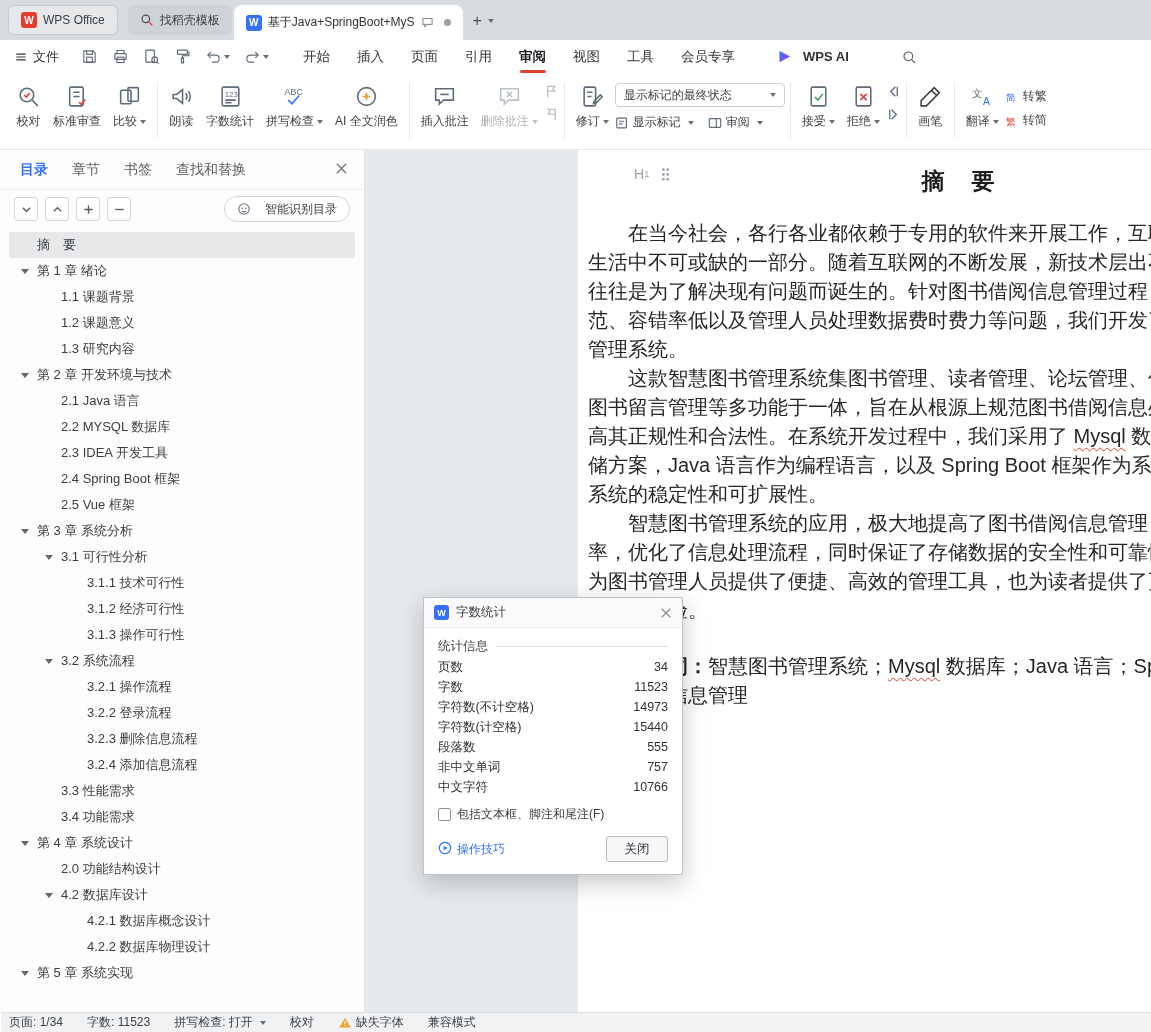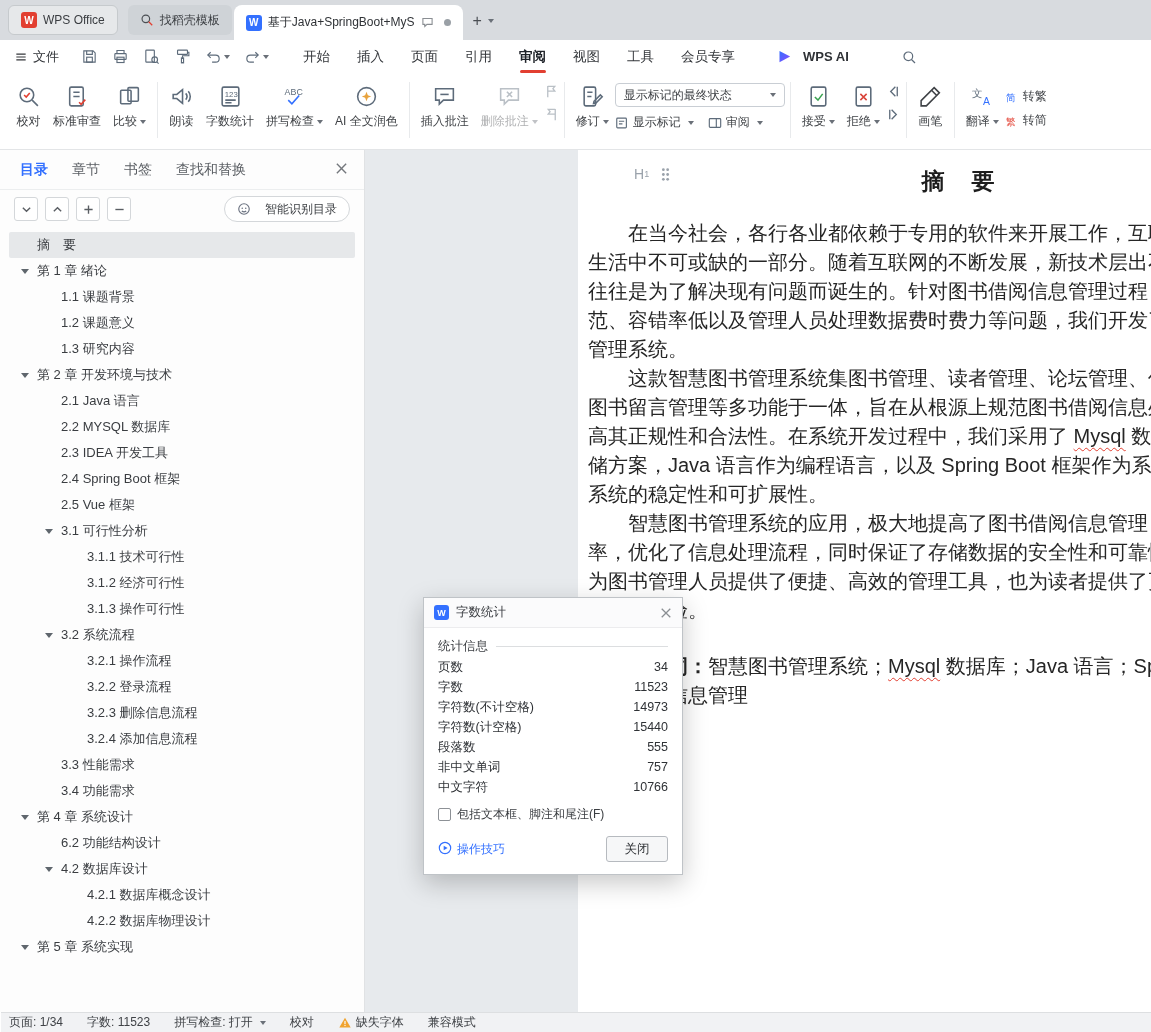--- a/index.html
+++ b/index.html
@@ -505,20 +505,24 @@
         </div>
         <div class="toc-item lvl1">
           <span>2.3 IDEA 开发工具</span>
         </div>
         <div class="toc-item lvl1">
           <span>2.4 Spring Boot 框架</span>
         </div>
         <div class="toc-item lvl1">
           <span>2.5 Vue 框架</span>
         </div>
+        <div class="toc-item lvl0">
+          <span class="toc-caret"></span>
+          <span>第 3 章 系统分析</span>
+        </div>
         <div class="toc-item lvl1">
           <span class="toc-caret"></span>
           <span>3.1 可行性分析</span>
         </div>
         <div class="toc-item lvl2">
           <span>3.1.1 技术可行性</span>
         </div>
         <div class="toc-item lvl2">
           <span>3.1.2 经济可行性</span>
         </div>
@@ -545,21 +549,21 @@
           <span>3.3 性能需求</span>
         </div>
         <div class="toc-item lvl1">
           <span>3.4 功能需求</span>
         </div>
         <div class="toc-item lvl0">
           <span class="toc-caret"></span>
           <span>第 4 章 系统设计</span>
         </div>
         <div class="toc-item lvl1">
-          <span>6.2 功能结构设计</span>
+          <span>2.0 功能结构设计</span>
         </div>
         <div class="toc-item lvl1">
           <span class="toc-caret"></span>
           <span>4.2 数据库设计</span>
         </div>
         <div class="toc-item lvl2">
           <span>4.2.1 数据库概念设计</span>
         </div>
         <div class="toc-item lvl2">
           <span>4.2.2 数据库物理设计</span>

